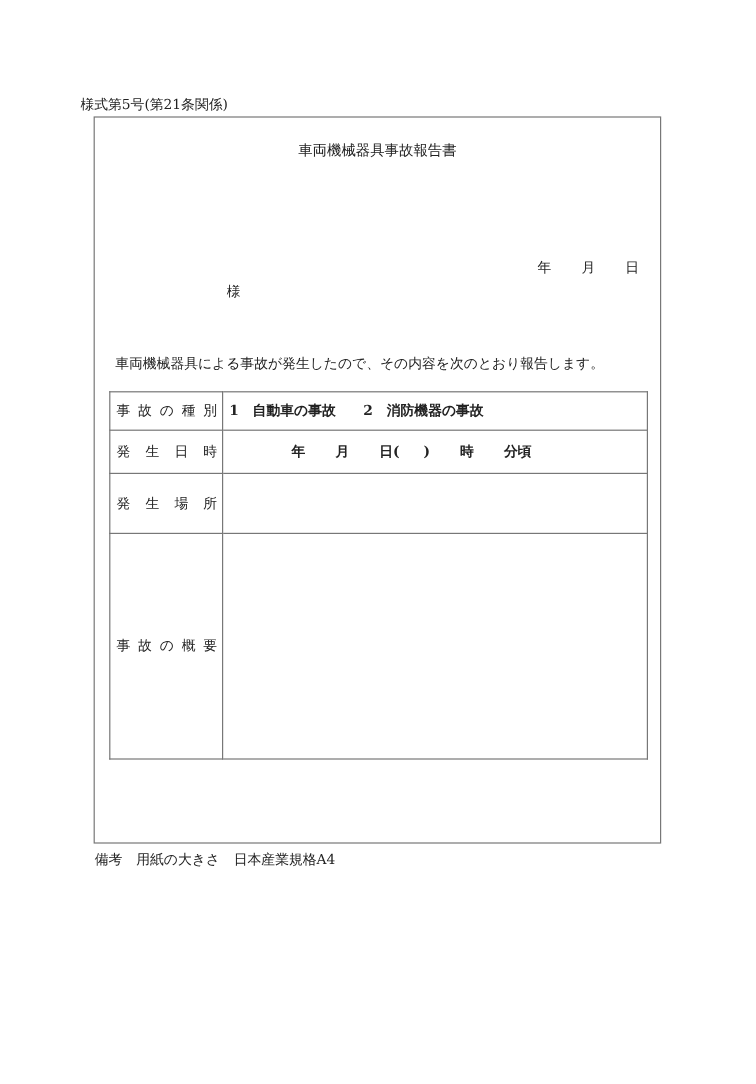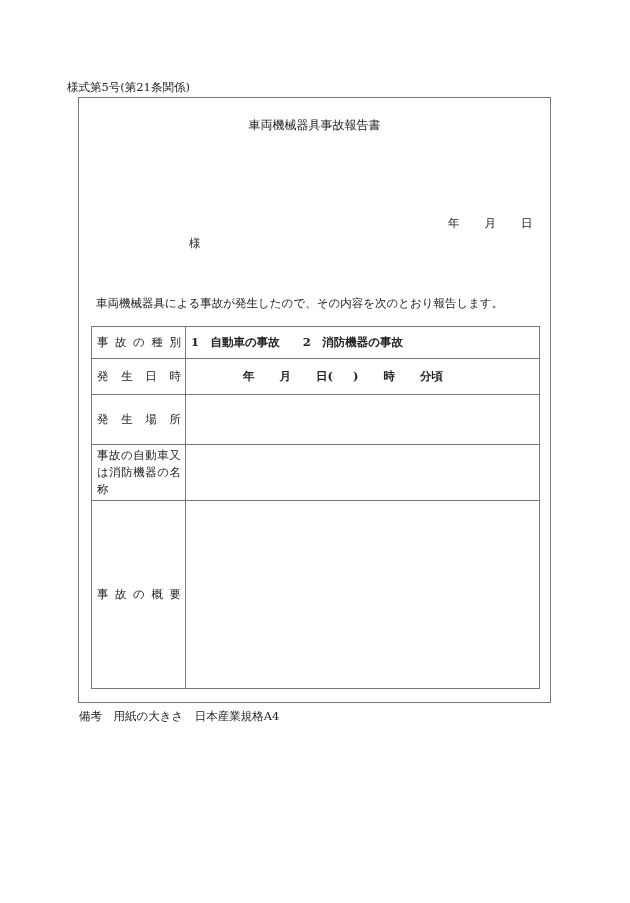--- a/index.html
+++ b/index.html
@@ -162,24 +162,20 @@
     <td class="label">
       <div class="spread">
         <span>発</span>
         <span>生</span>
         <span>場</span>
         <span>所</span>
       </div>
     </td>
     <td class="value"></td>
   </tr>
-  <tr style="height:56px">
-    <td class="label multi">事故の自動車又は消防機器の名称</td>
-    <td class="value"></td>
-  </tr>
   <tr style="height:188px">
     <td class="label">
       <div class="spread">
         <span>事</span>
         <span>故</span>
         <span>の</span>
         <span>概</span>
         <span>要</span>
       </div>
     </td>

